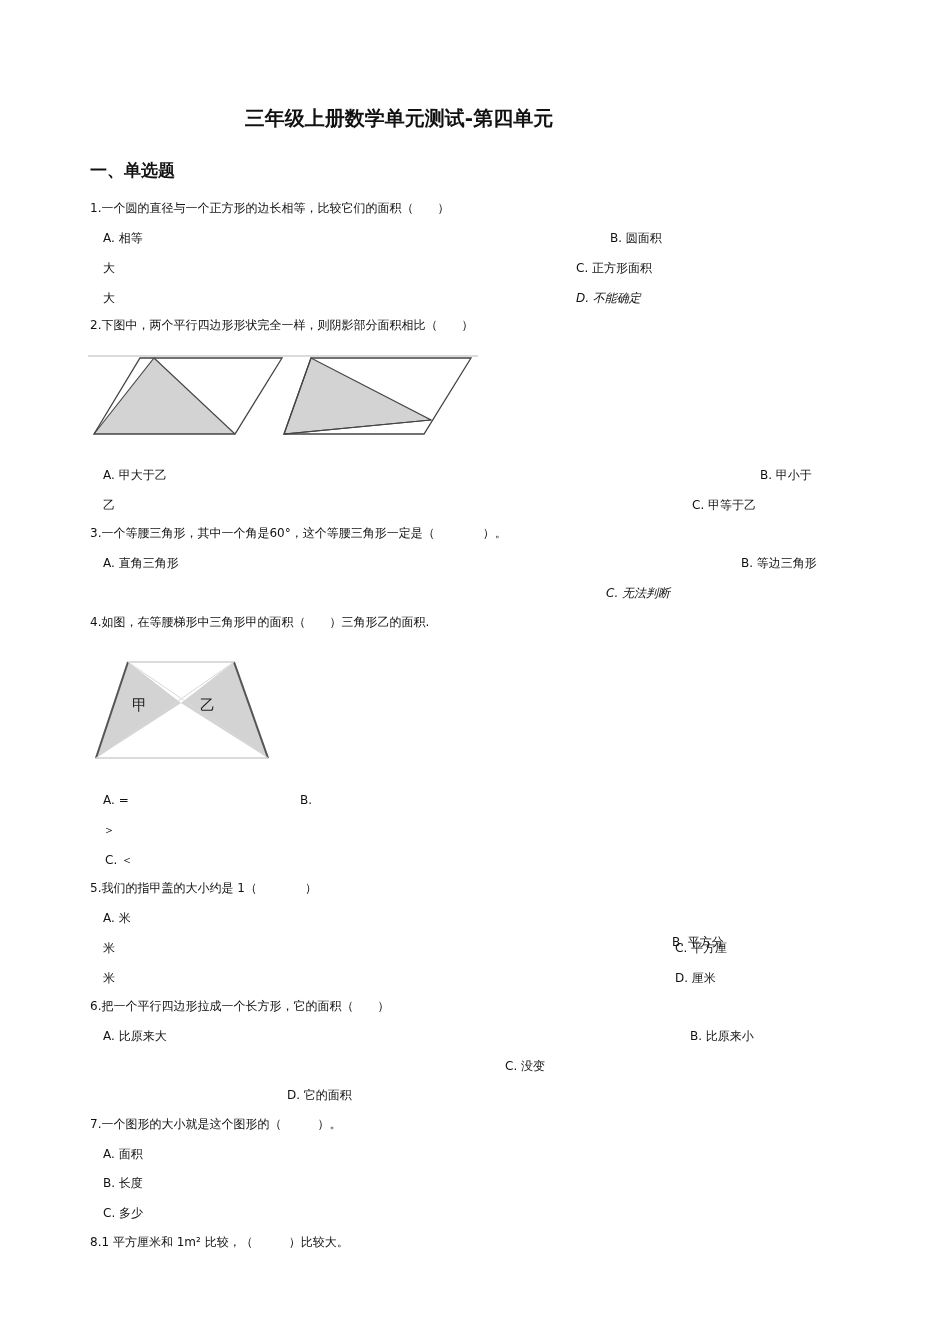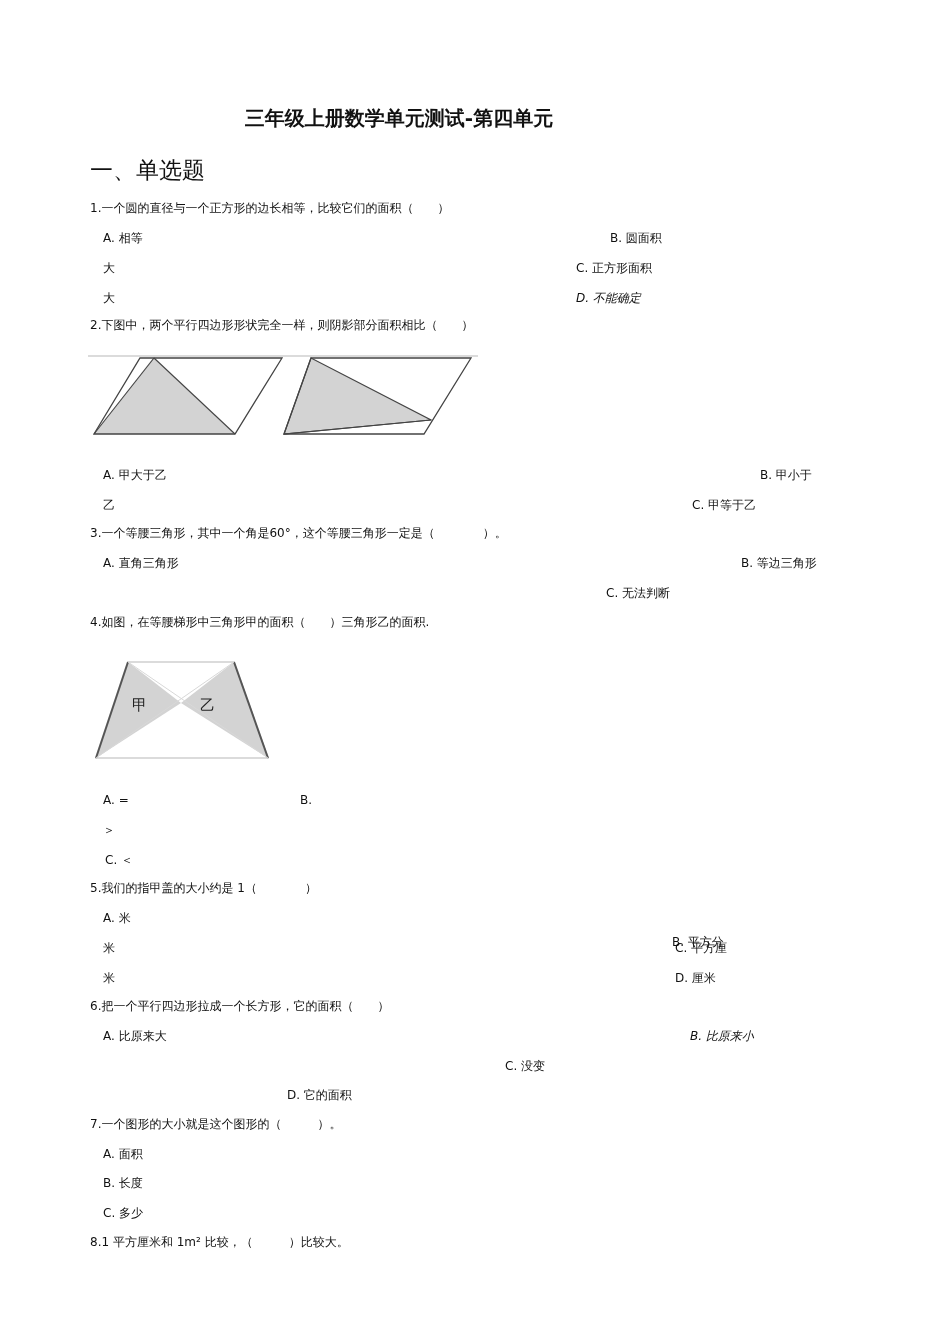--- a/index.html
+++ b/index.html
@@ -1,21 +1,21 @@
 <!DOCTYPE html>
 <html><head>
 <meta charset="utf-8">
 <style>
   html, body { margin: 0; padding: 0; background: #ffffff; }
   body { width: 950px; height: 1344px; position: relative; overflow: hidden;
          font-family: "DejaVu Sans", "Liberation Sans", sans-serif; color: #111; }
   .t { position: absolute; white-space: nowrap; font-size: 12px; line-height: 18px; }
   .title { position: absolute; left: 0; width: 798px; top: 105px; text-align: center;
            font-size: 20px; font-weight: bold; line-height: 26px; }
-  .section { font-size: 23px; font-weight: normal; line-height: 22px; }
+  .section { font-size: 17px; font-weight: bold; line-height: 22px; }
   .fig { position: absolute; }
 </style>
 </head>
 <body>
 
 <div class="title">三年级上册数学单元测试-第四单元</div>
 <div class="t section" style="left:90px; top:159px;">一、单选题</div>
 
 <div class="t" style="left:90px; top:199px;">1.一个圆的直径与一个正方形的边长相等，比较它们的面积（　　）</div>
 <div class="t" style="left:90px; top:316px;">2.下图中，两个平行四边形形状完全一样，则阴影部分面积相比（　　）</div>
@@ -32,33 +32,33 @@
     <div class="t" style="left: 103px; top: 259px;">大</div>
     <div class="t" style="left: 576px; top: 259px;">C. 正方形面积</div>
     <div class="t" style="left: 103px; top: 289px;">大</div>
     <div class="t" style="left: 576px; top: 289px; font-style: italic;">D. 不能确定</div>
     <div class="t" style="left: 103px; top: 466px;">A. 甲大于乙</div>
     <div class="t" style="left: 760px; top: 466px; text-align: right;">B. 甲小于</div>
     <div class="t" style="left: 103px; top: 496px;">乙</div>
     <div class="t" style="left: 692px; top: 496px;">C. 甲等于乙</div>
     <div class="t" style="left: 103px; top: 554px;">A. 直角三角形</div>
     <div class="t" style="left: 741px; top: 554px;">B. 等边三角形</div>
-    <div class="t" style="left: 606px; top: 584px;">C. 无法判断</div>
+    <div class="t" style="left: 606px; top: 584px; font-style: italic;">C. 无法判断</div>
     <div class="t" style="left: 103px; top: 791px;">A. =</div>
     <div class="t" style="left: 300px; top: 791px;">B.</div>
     <div class="t" style="left: 103px; top: 821px;">＞</div>
     <div class="t" style="left: 105px; top: 851px;">C. ＜</div>
     <div class="t" style="left: 103px; top: 909px;">A. 米</div>
     <div class="t" style="left: 672px; top: 909px; margin-top: 24px;">B. 平方分</div>
     <div class="t" style="left: 103px; top: 939px;">米</div>
     <div class="t" style="left: 675px; top: 939px;">C. 平方厘</div>
     <div class="t" style="left: 103px; top: 969px;">米</div>
     <div class="t" style="left: 675px; top: 969px;">D. 厘米</div>
     <div class="t" style="left: 103px; top: 1027px;">A. 比原来大</div>
-    <div class="t" style="left: 690px; top: 1027px; font-style: italic;">B. 比原来小</div>
+    <div class="t" style="left: 690px; top: 1027px;">B. 比原来小</div>
     <div class="t" style="left: 505px; top: 1057px;">C. 没变</div>
     <div class="t" style="left: 287px; top: 1086px;">D. 它的面积</div>
     <div class="t" style="left: 103px; top: 1145px;">A. 面积</div>
     <div class="t" style="left: 103px; top: 1174px;">B. 长度</div>
     <div class="t" style="left: 103px; top: 1204px;">C. 多少</div>
   </div>
 
 <svg class="fig" style="left:88px; top:352px;" width="390" height="86" viewBox="0 0 390 86">
   <line x1="0" y1="4" x2="390" y2="4" stroke="#cfcfcf" stroke-width="1.5"></line>
   <g>

